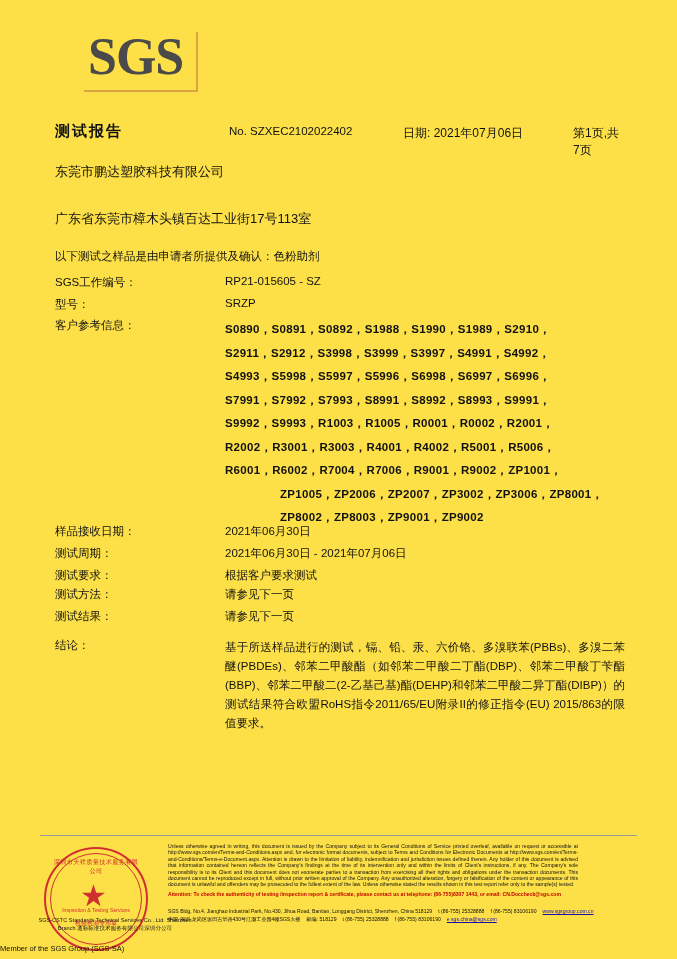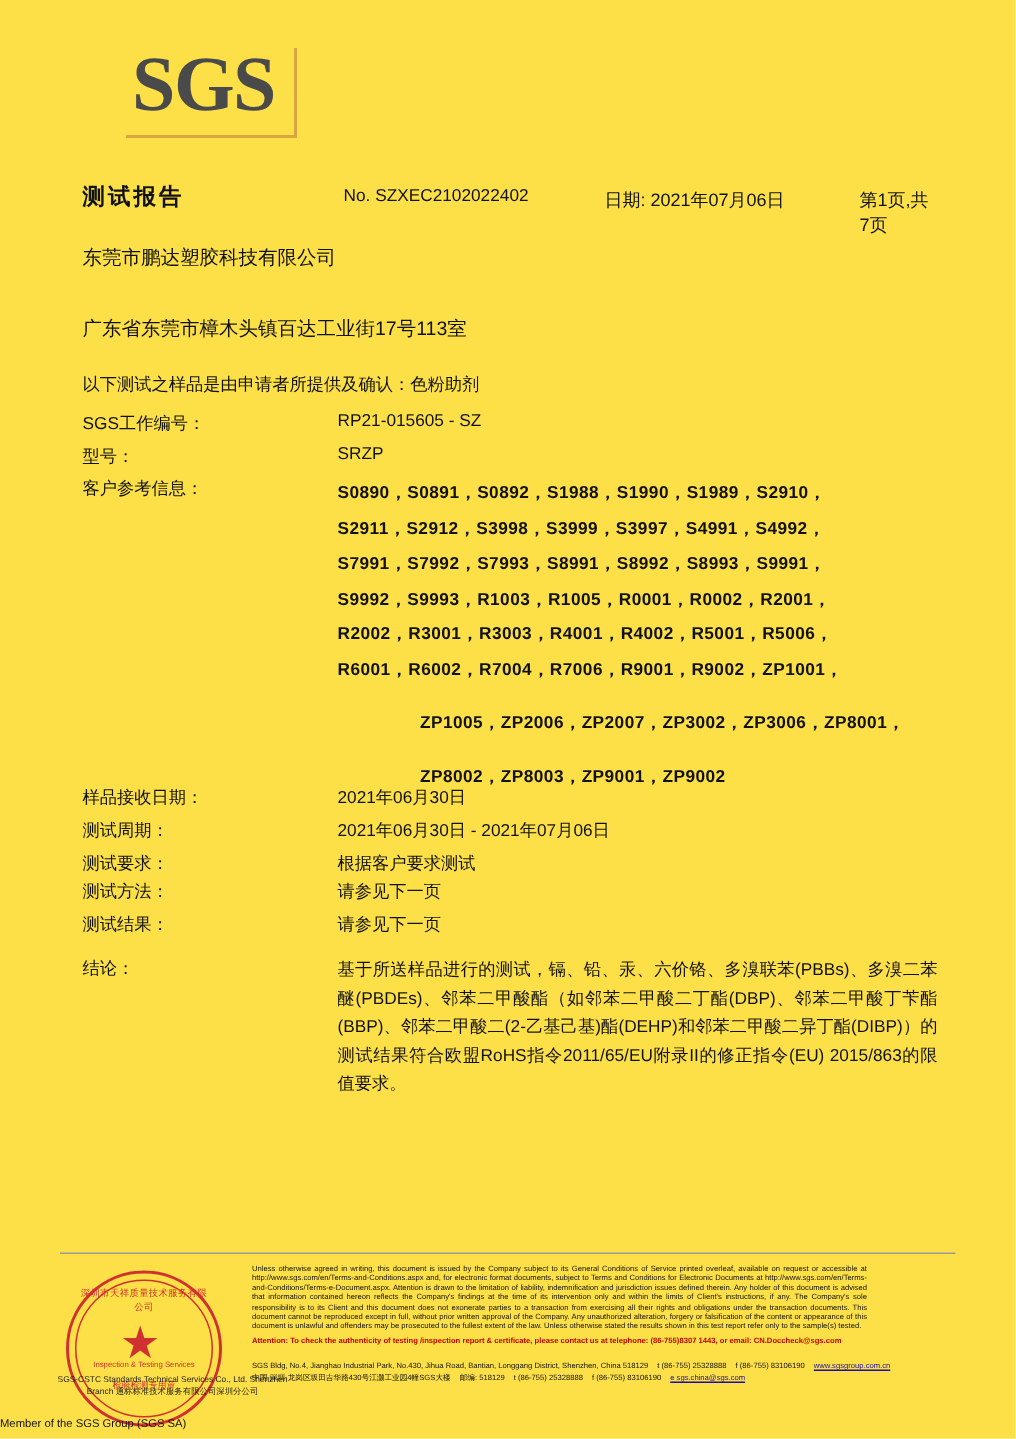--- a/index.html
+++ b/index.html
@@ -147,21 +147,21 @@
     left: 170px;
     top: 0;
     width: 440px;
     font-weight: bold;
   }
   .ref-lines .lines div {
     line-height: 23.5px;
     white-space: nowrap;
     letter-spacing: 0.3px;
   }
-  .ref-lines .lines div.indent { padding-left: 55px; margin-top: 12px; }
+  .ref-lines .lines div.indent { padding-left: 55px; }
 
   .conclusion-text {
     position: absolute;
     left: 225px;
     top: 603px;
     width: 400px;
     font-size: 11.5px;
     line-height: 19px;
     text-align: justify;
   }
@@ -322,20 +322,21 @@
   <div class="kv" style="left:55px; top:297px; width:570px;">
     <span class="k">型号：</span>
     <span class="v">SRZP</span>
   </div>
 
   <div class="ref-lines">
     <span class="k">客户参考信息：</span>
     <div class="lines">
       <div>S0890，S0891，S0892，S1988，S1990，S1989，S2910，</div>
       <div>S2911，S2912，S3998，S3999，S3997，S4991，S4992，</div>
+      <div>S4993，S5998，S5997，S5996，S6998，S6997，S6996，</div>
       <div>S7991，S7992，S7993，S8991，S8992，S8993，S9991，</div>
       <div>S9992，S9993，R1003，R1005，R0001，R0002，R2001，</div>
       <div>R2002，R3001，R3003，R4001，R4002，R5001，R5006，</div>
       <div>R6001，R6002，R7004，R7006，R9001，R9002，ZP1001，</div>
       <div class="indent">ZP1005，ZP2006，ZP2007，ZP3002，ZP3006，ZP8001，</div>
       <div class="indent">ZP8002，ZP8003，ZP9001，ZP9002</div>
     </div>
   </div>
 
   <div class="kv" style="left:55px; top:524px; width:570px;">

